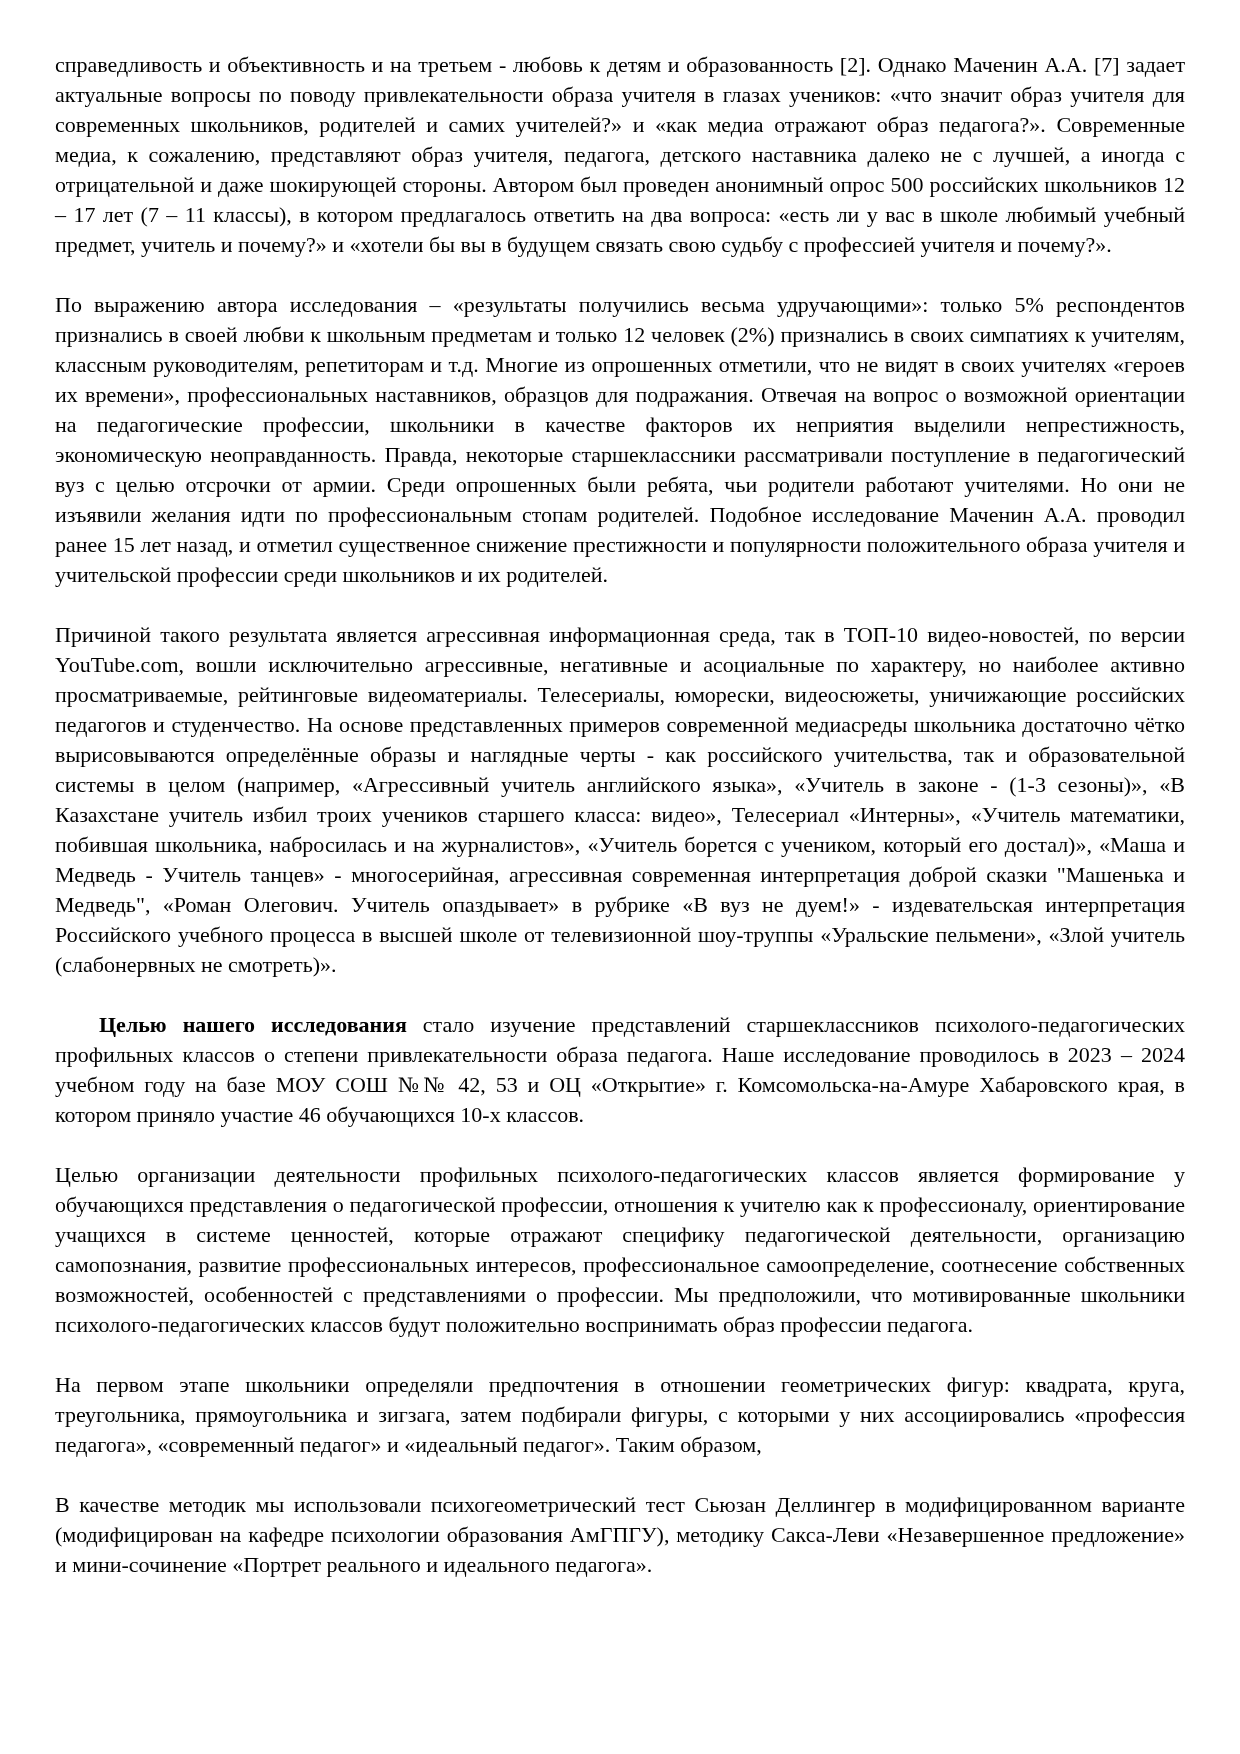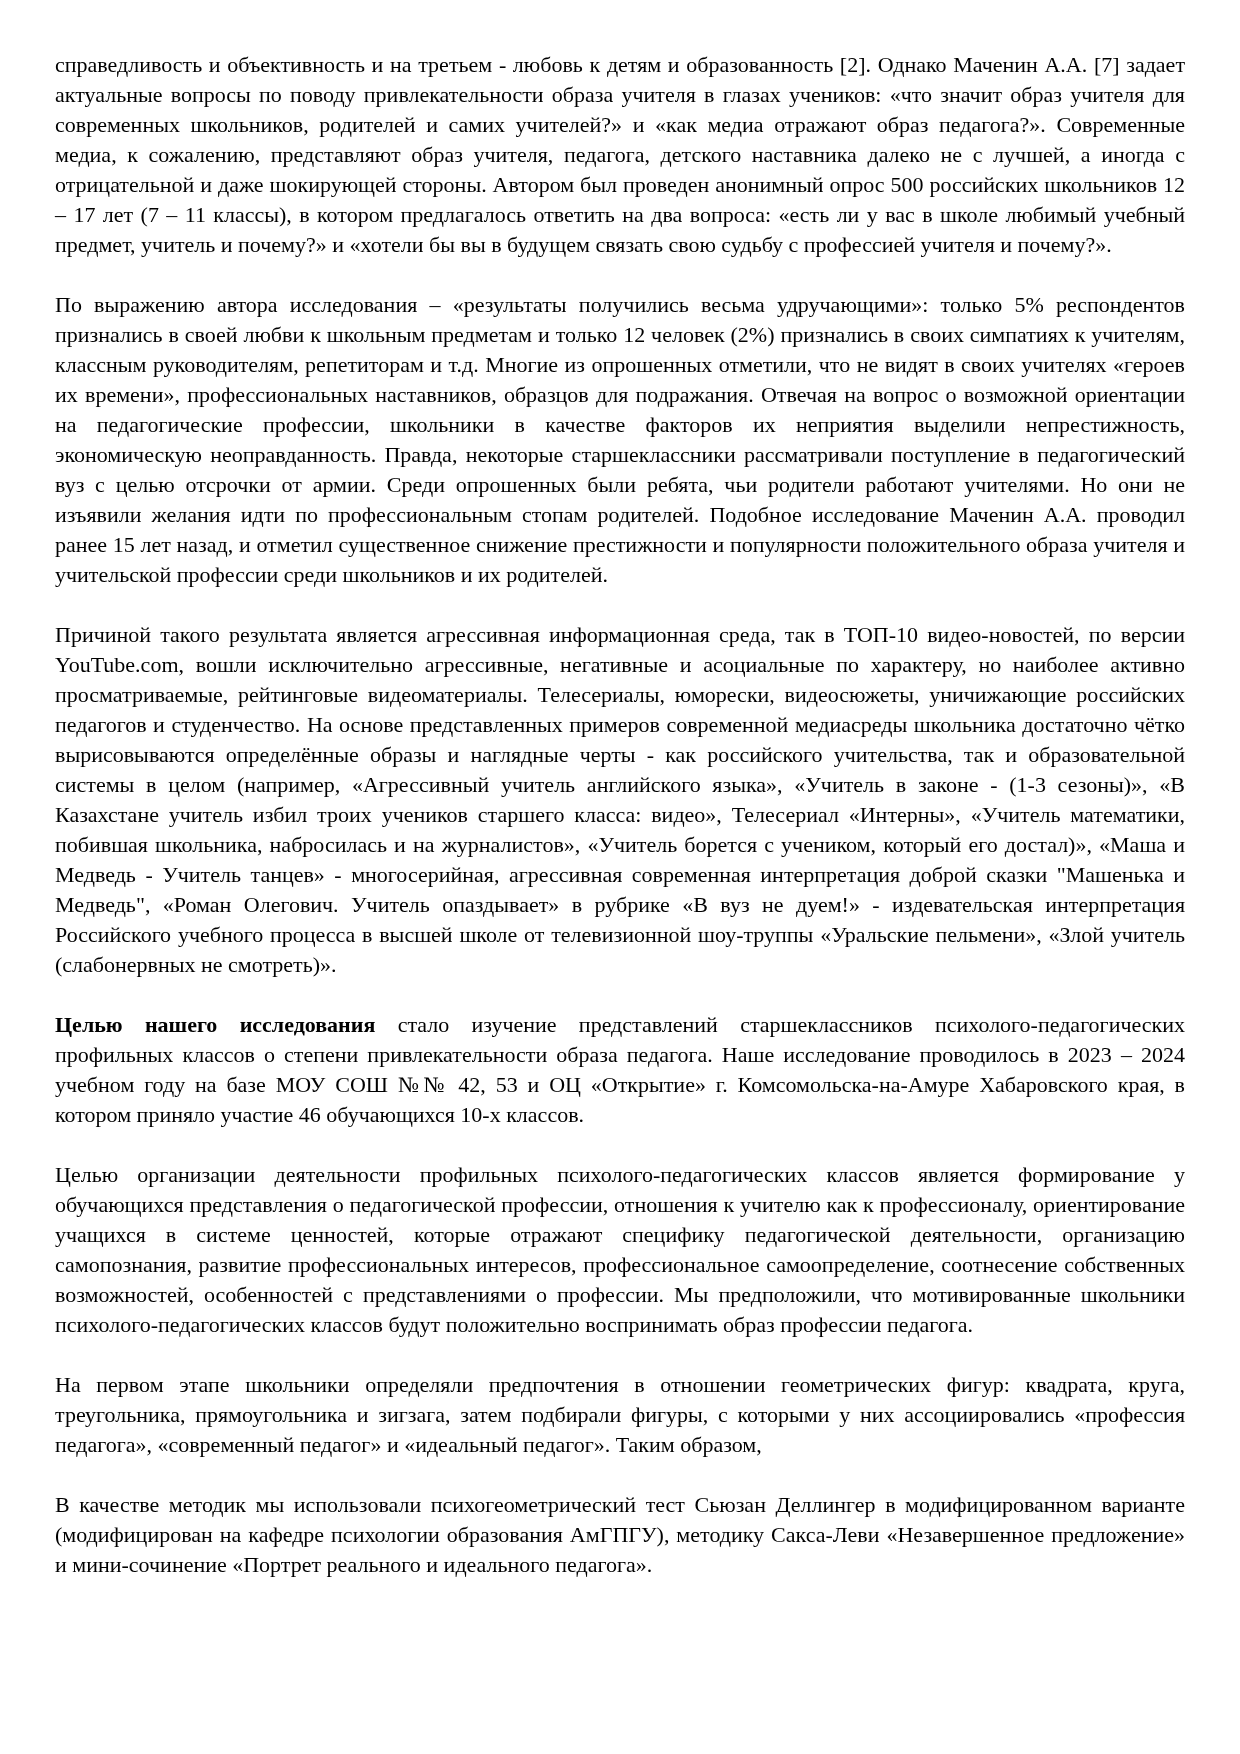--- a/index.html
+++ b/index.html
@@ -23,20 +23,21 @@
     font-size: 22px;
     line-height: 30px;
   }
   .page p {
     margin: 0 0 30px 0;
     text-align: justify;
     text-justify: inter-word;
   }
   .bold-lead {
     font-weight: bold;
+    margin-left: 44px;
   }
 </style>
 </head>
 <body>
 
 <main class="page">
   <p><span>справедливость и объективность и на третьем - любовь к детям и образованность [2]. Однако Маченин А.А. [7] задает актуальные вопросы по поводу привлекательности образа учителя в глазах учеников: «что значит образ учителя для современных школьников, родителей и самих учителей?» и «как медиа отражают образ педагога?». Современные медиа, к сожалению, представляют образ учителя, педагога, детского наставника далеко не с лучшей, а иногда с отрицательной и даже шокирующей стороны. Автором был проведен анонимный опрос 500 российских школьников 12 – 17 лет (7 – 11 классы), в котором предлагалось ответить на два вопроса: «есть ли у вас в школе любимый учебный предмет, учитель и почему?» и «хотели бы вы в будущем связать свою судьбу с профессией учителя и почему?».</span></p>
 
   <p><span>По выражению автора исследования – «результаты получились весьма удручающими»: только 5% респондентов признались в своей любви к школьным предметам и только 12 человек (2%) признались в своих симпатиях к учителям, классным руководителям, репетиторам и т.д. Многие из опрошенных отметили, что не видят в своих учителях «героев их времени», профессиональных наставников, образцов для подражания. Отвечая на вопрос о возможной ориентации на педагогические профессии, школьники в качестве факторов их неприятия выделили непрестижность, экономическую неоправданность. Правда, некоторые старшеклассники рассматривали поступление в педагогический вуз с целью отсрочки от армии. Среди опрошенных были ребята, чьи родители работают учителями. Но они не изъявили желания идти по профессиональным стопам родителей. Подобное исследование Маченин А.А. проводил ранее 15 лет назад, и отметил существенное снижение престижности и популярности положительного образа учителя и учительской профессии среди школьников и их родителей.</span></p>
 

